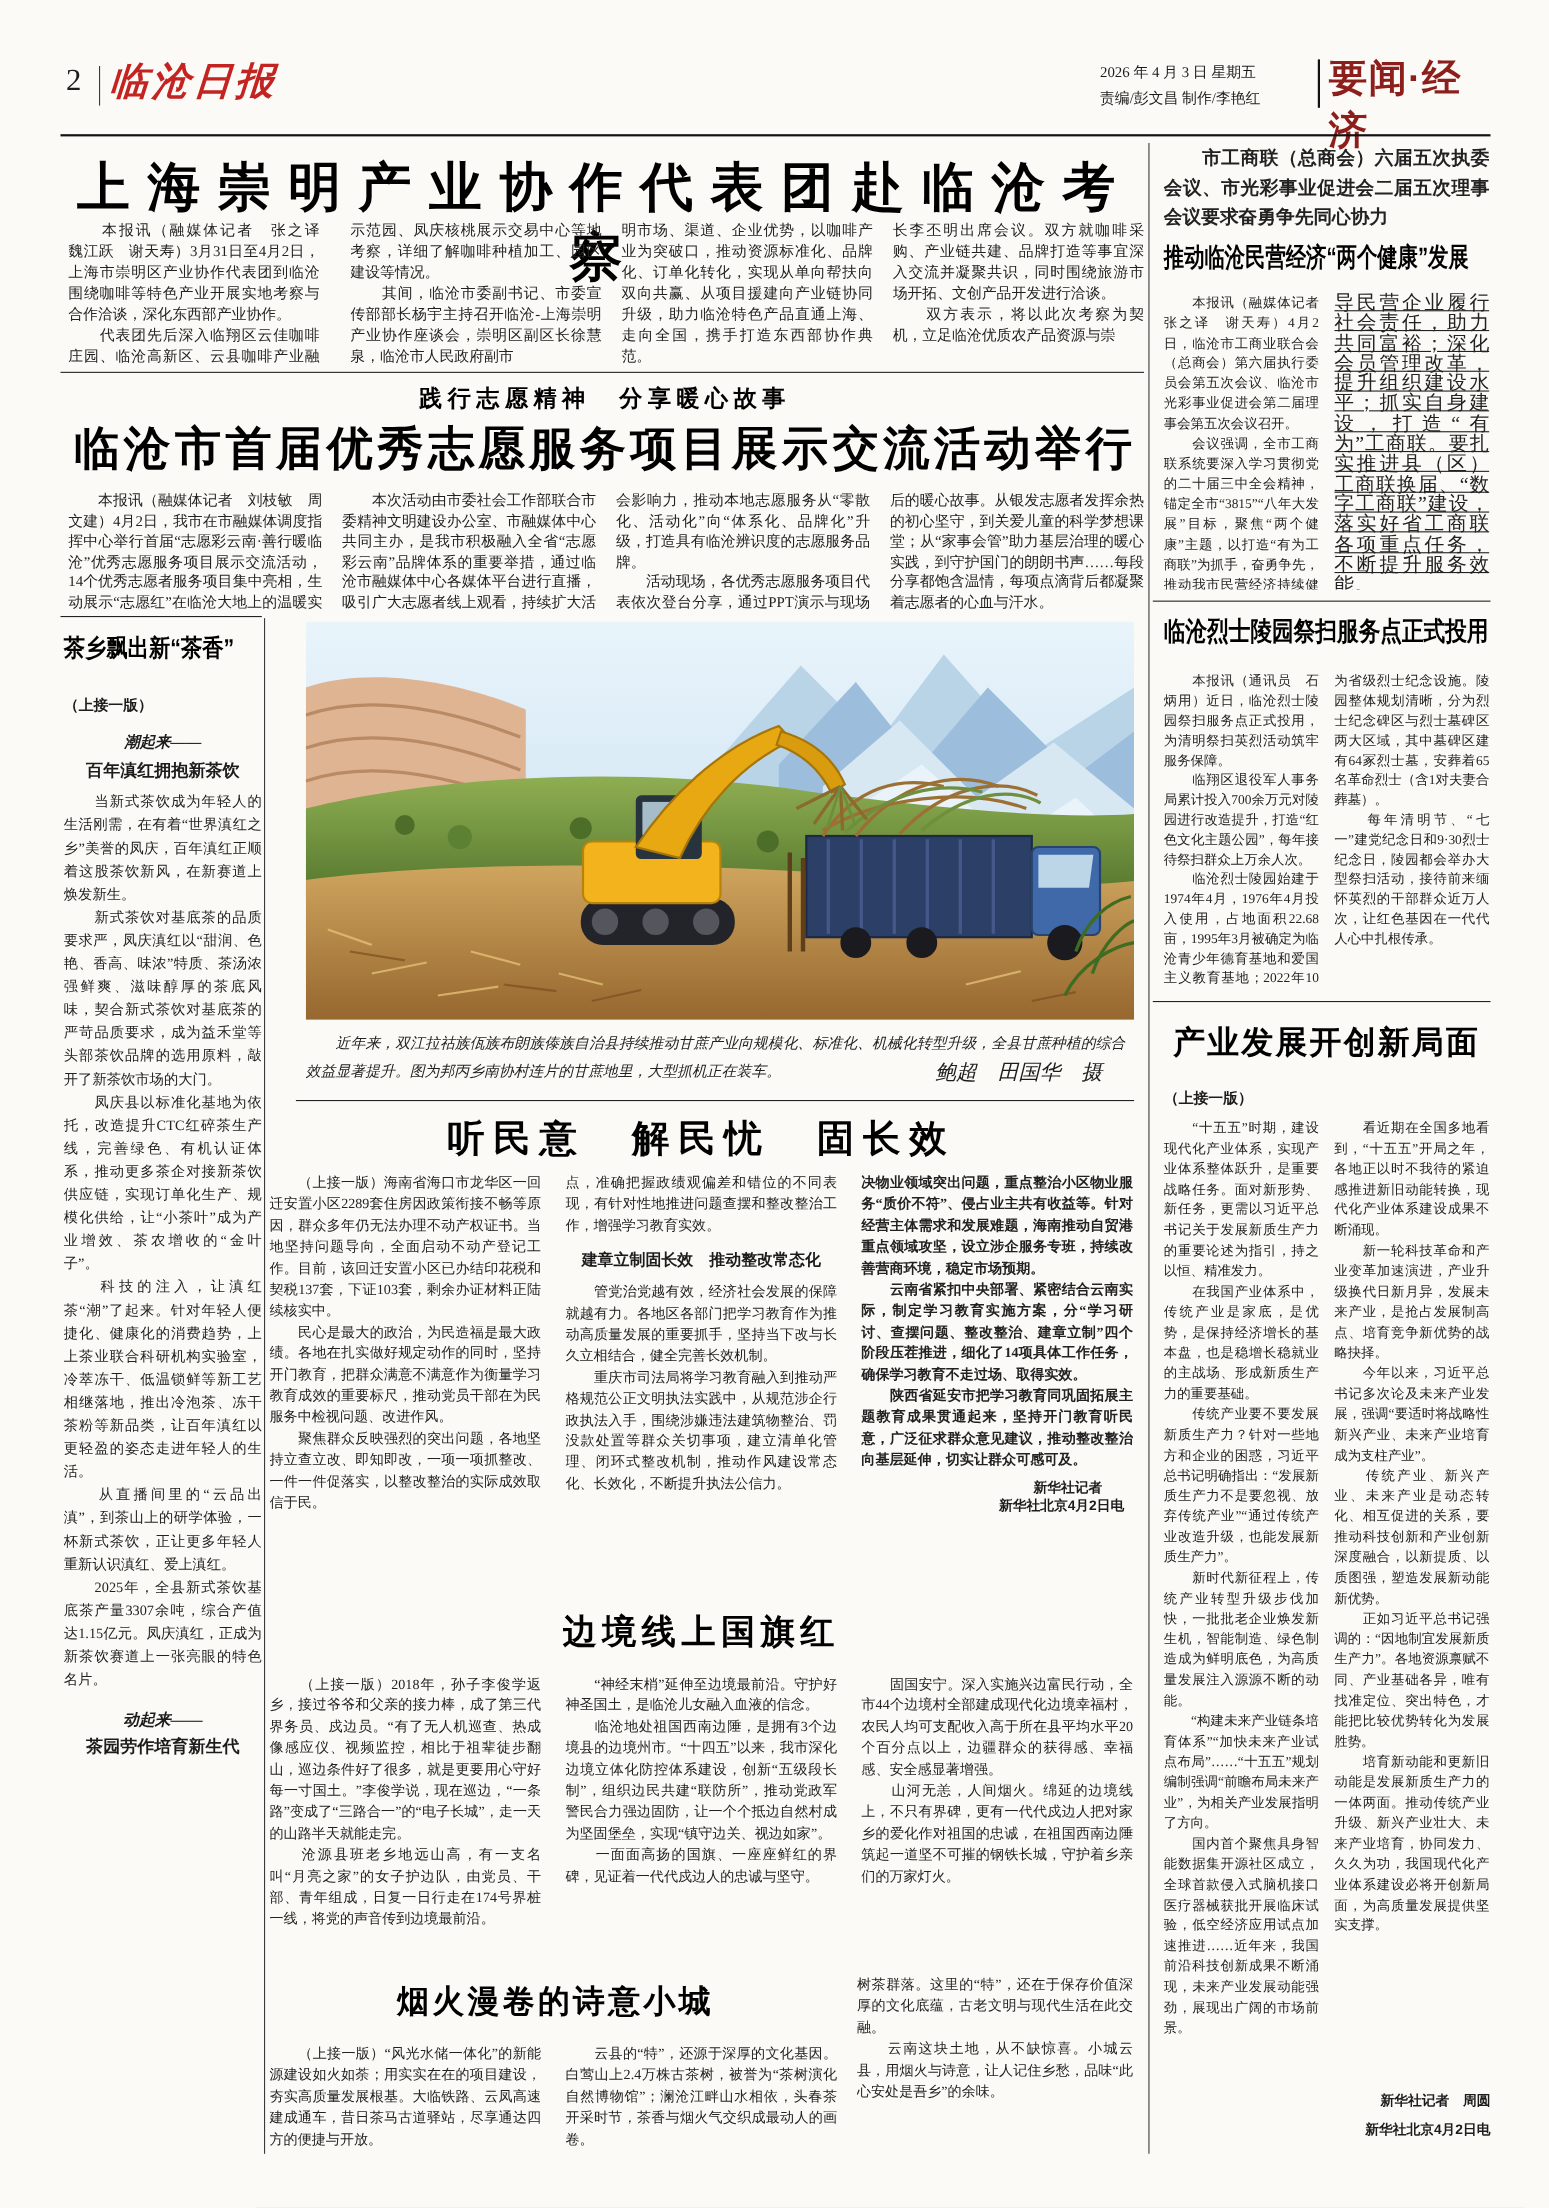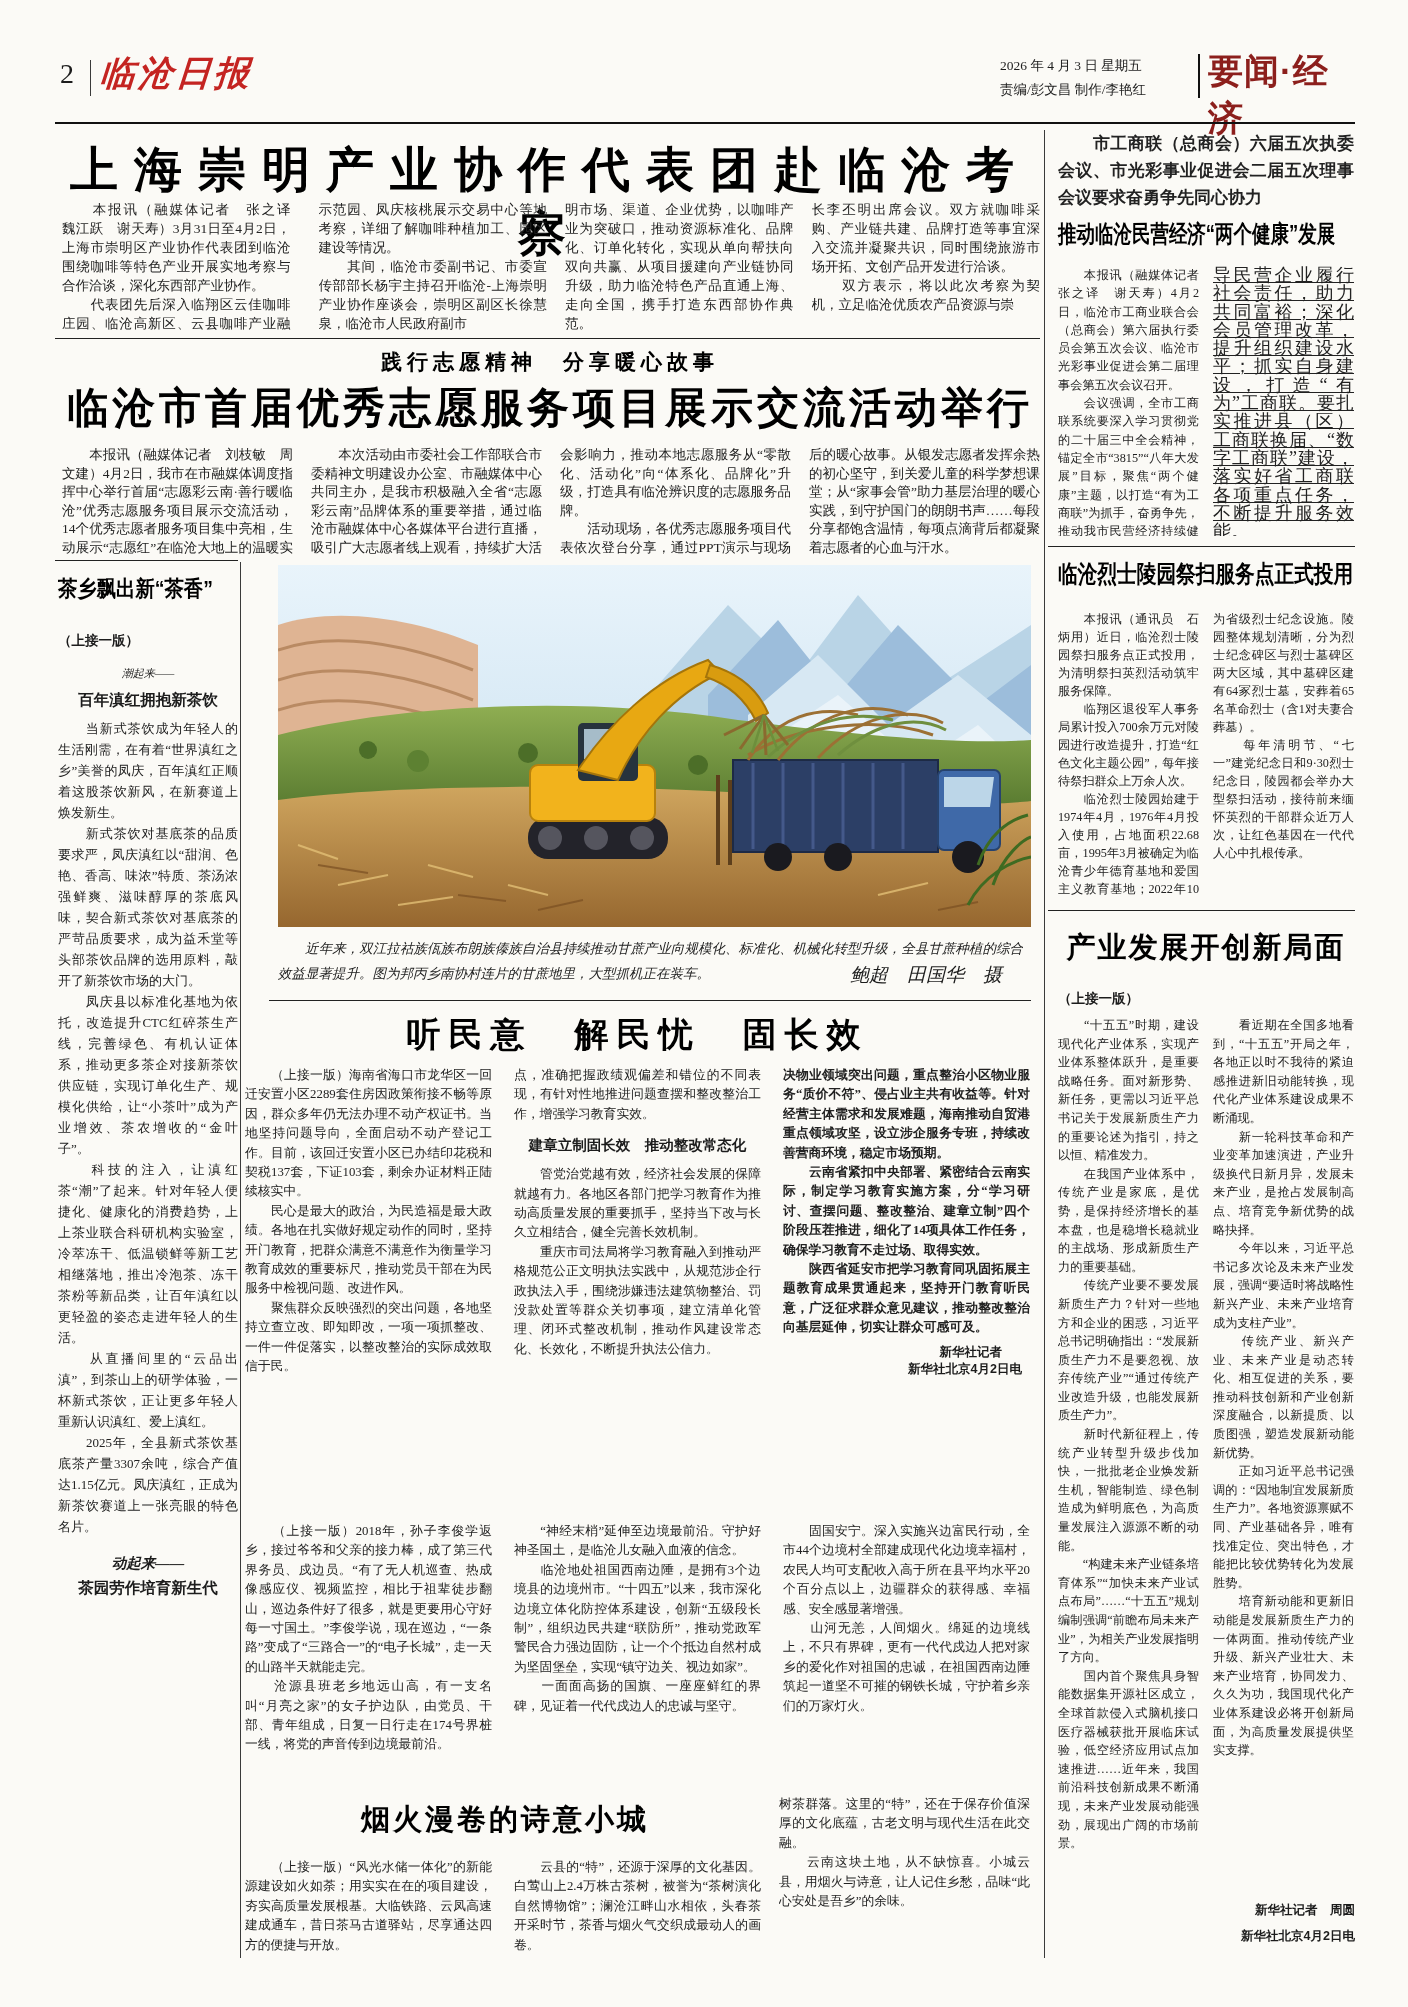--- a/index.html
+++ b/index.html
@@ -56,21 +56,21 @@
     <div class="body" style="font-size:13.5px;line-height:18.5px;">会影响力，推动本地志愿服务从“零散化、活动化”向“体系化、品牌化”升级，打造具有临沧辨识度的志愿服务品牌。
 　　活动现场，各优秀志愿服务项目代表依次登台分享，通过PPT演示与现场演讲相结合的方式，分享项目背</div>
     <div class="body" style="font-size:13.5px;line-height:18.5px;">后的暖心故事。从银发志愿者发挥余热的初心坚守，到关爱儿童的科学梦想课堂；从“家事会管”助力基层治理的暖心实践，到守护国门的朗朗书声……每段分享都饱含温情，每项点滴背后都凝聚着志愿者的心血与汗水。</div>
   </div>
 
   <hr class="hrthin" style="left:55px;top:560px;width:183px;">
   <div class="abs" style="left:58px;top:574px;width:180px;">
     <span class="hl sq" style="font-size:22px;transform:scaleX(0.88);">茶乡飘出新“茶香”</span>
   </div>
   <div class="abs" style="left:58px;top:632px;font-size:13.5px;font-weight:bold;">（上接一版）</div>
-  <div class="abs kai" style="left:58px;top:666px;width:180px;text-align:center;font-size:11px;font-weight:normal;">潮起来——</div>
+  <div class="abs kai" style="left:58px;top:666px;width:180px;text-align:center;font-size:14px;font-weight:bold;">潮起来——</div>
   <div class="abs subhead" style="left:58px;top:690px;width:180px;font-size:15.5px;">百年滇红拥抱新茶饮</div>
   <div class="abs body" style="left:58px;top:718px;width:180px;height:830px;font-size:13px;line-height:21px;">　　当新式茶饮成为年轻人的生活刚需，在有着“世界滇红之乡”美誉的凤庆，百年滇红正顺着这股茶饮新风，在新赛道上焕发新生。
 　　新式茶饮对基底茶的品质要求严，凤庆滇红以“甜润、色艳、香高、味浓”特质、茶汤浓强鲜爽、滋味醇厚的茶底风味，契合新式茶饮对基底茶的严苛品质要求，成为益禾堂等头部茶饮品牌的选用原料，敲开了新茶饮市场的大门。
 　　凤庆县以标准化基地为依托，改造提升CTC红碎茶生产线，完善绿色、有机认证体系，推动更多茶企对接新茶饮供应链，实现订单化生产、规模化供给，让“小茶叶”成为产业增效、茶农增收的“金叶子”。
 　　科技的注入，让滇红茶“潮”了起来。针对年轻人便捷化、健康化的消费趋势，上上茶业联合科研机构实验室，冷萃冻干、低温锁鲜等新工艺相继落地，推出冷泡茶、冻干茶粉等新品类，让百年滇红以更轻盈的姿态走进年轻人的生活。
 　　从直播间里的“云品出滇”，到茶山上的研学体验，一杯新式茶饮，正让更多年轻人重新认识滇红、爱上滇红。
 　　2025年，全县新式茶饮基底茶产量3307余吨，综合产值达1.15亿元。凤庆滇红，正成为新茶饮赛道上一张亮眼的特色名片。</div>
   <div class="abs kai" style="left:58px;top:1554px;width:180px;text-align:center;font-size:14.5px;font-weight:bold;">动起来——</div>
   <div class="abs subhead" style="left:58px;top:1578px;width:180px;font-size:15.5px;">茶园劳作培育新生代</div>
 
@@ -242,20 +242,21 @@
     </div>
     <div style="overflow:hidden;">
       <div class="body" style="font-size:12.8px;line-height:19.4px;font-weight:bold;">决物业领域突出问题，重点整治小区物业服务“质价不符”、侵占业主共有收益等。针对经营主体需求和发展难题，海南推动自贸港重点领域攻坚，设立涉企服务专班，持续改善营商环境，稳定市场预期。
 　　云南省紧扣中央部署、紧密结合云南实际，制定学习教育实施方案，分“学习研讨、查摆问题、整改整治、建章立制”四个阶段压茬推进，细化了14项具体工作任务，确保学习教育不走过场、取得实效。
 　　陕西省延安市把学习教育同巩固拓展主题教育成果贯通起来，坚持开门教育听民意，广泛征求群众意见建议，推动整改整治向基层延伸，切实让群众可感可及。</div>
       <div class="credit" style="font-size:12.5px;margin-top:6px;padding-right:28px;">新华社记者</div>
       <div class="credit" style="font-size:12.5px;padding-right:8px;">新华社北京4月2日电</div>
     </div>
   </div>
 
+  <div class="abs hl" style="left:245px;top:1463px;width:785px;text-align:center;font-size:31px;letter-spacing:5px;">边境线上国旗红</div>
   <div class="abs cols" style="left:245px;top:1522px;width:785px;height:268px;gap:22px;">
     <div class="body" style="font-size:12.8px;line-height:19.4px;">　　（上接一版）2018年，孙子李俊学返乡，接过爷爷和父亲的接力棒，成了第三代界务员、戍边员。“有了无人机巡查、热成像感应仪、视频监控，相比于祖辈徒步翻山，巡边条件好了很多，就是更要用心守好每一寸国土。”李俊学说，现在巡边，“一条路”变成了“三路合一”的“电子长城”，走一天的山路半天就能走完。
 　　沧源县班老乡地远山高，有一支名叫“月亮之家”的女子护边队，由党员、干部、青年组成，日复一日行走在174号界桩一线，将党的声音传到边境最前沿。</div>
     <div class="body" style="font-size:12.8px;line-height:19.4px;">　　“神经末梢”延伸至边境最前沿。守护好神圣国土，是临沧儿女融入血液的信念。
 　　临沧地处祖国西南边陲，是拥有3个边境县的边境州市。“十四五”以来，我市深化边境立体化防控体系建设，创新“五级段长制”，组织边民共建“联防所”，推动党政军警民合力强边固防，让一个个抵边自然村成为坚固堡垒，实现“镇守边关、视边如家”。
 　　一面面高扬的国旗、一座座鲜红的界碑，见证着一代代戍边人的忠诚与坚守。</div>
     <div class="body" style="font-size:12.8px;line-height:19.4px;">　　固国安宁。深入实施兴边富民行动，全市44个边境村全部建成现代化边境幸福村，农民人均可支配收入高于所在县平均水平20个百分点以上，边疆群众的获得感、幸福感、安全感显著增强。
 　　山河无恙，人间烟火。绵延的边境线上，不只有界碑，更有一代代戍边人把对家乡的爱化作对祖国的忠诚，在祖国西南边陲筑起一道坚不可摧的钢铁长城，守护着乡亲们的万家灯火。</div>
   </div>
 

